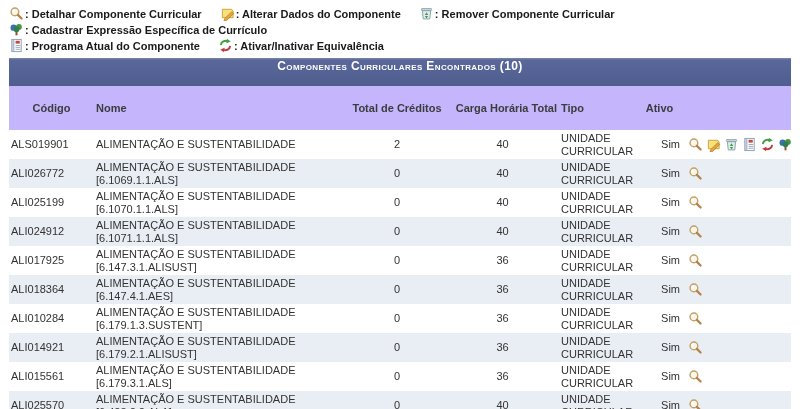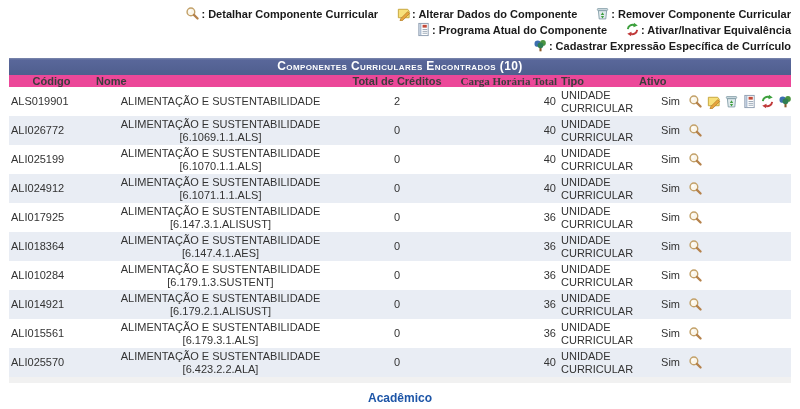--- a/index.html
+++ b/index.html
@@ -1,44 +1,44 @@
 <!DOCTYPE html>
 <html><head>
 <meta charset="utf-8">
 <style>
   * { margin:0; padding:0; box-sizing:border-box; }
   html,body { width:800px; height:409px; background:#ffffff; overflow:hidden;
     font-family:"Liberation Sans", sans-serif; font-size:11px; color:#333; }
 
   
   .legend { padding-top:6px; }
-  .legend-line { text-align:right; line-height:16px; white-space:nowrap;padding-left:15px; }
+  .legend-line { text-align:left; line-height:16px; white-space:nowrap; }
   .legend-item { margin:0 9px; color:#1a1a1a; font-weight:bold; }
   .legend-item .icon { margin-right:1px; }
   .icon { display:inline-block; width:15px; height:15px; vertical-align:-3px; }
   .icon svg { width:15px; height:15px; display:block; }
 
   
   .table-wrap { width:782px; margin:4px auto 0 auto; }
   table { width:782px; border-collapse:collapse; table-layout:fixed; }
   caption { background:linear-gradient(#7e89ad 0, #59679a 2px, #4f5e8e 100%);
     color:#fff; font-weight:bold; font-variant:small-caps; font-size:12px;
-    letter-spacing:.4px; height:17px; line-height:17px; text-align:center; }
-  thead th { background:#ec4899; color:#3c3c3c; font-weight:bold; text-align:left;
-    padding:0 2px; font-size:11px; }
+    letter-spacing:.4px; height:28px; line-height:17px; text-align:center; }
+  thead th { background:#c4b5fd; color:#3c3c3c; font-weight:bold; text-align:left;
+    padding:16px 2px; font-size:11px; }
   th.c-cod { text-align:center; }
   th.c-cred { text-align:center;margin-top:48px; }
-  th.c-carga { text-align:right;font-family:Liberation Serif, serif; }
-  th.c-ativo { }
+  th.c-carga { text-align:right; }
+  th.c-ativo { text-align:center; }
   tbody td { padding:2px 2px; line-height:12.5px; vertical-align:middle; }
   tbody tr:nth-child(even) { background:#e9edf4; }
   td.c-cod { text-align:left; }
-  td.c-nome { text-align:center; }
+  td.c-nome { text-align:left; }
   td.c-cred { text-align:center; }
-  td.c-carga { text-align:right; padding-right:3px;margin-top:8px; }
+  td.c-carga { text-align:center; padding-right:3px;margin-top:8px; }
   td.c-ativo { text-align:right; }
   td.c-act { padding-left:6px; white-space:nowrap; }
   td.c-act a { display:inline-block; margin-right:3px; cursor:pointer; }
   .table-foot { height:6px; background:#f1f1f1; }
 
   
   .footer-link-row { text-align:center; margin-top:8px; }
   .footer-link { color:#1d55a7; font-weight:bold; font-size:12px; text-decoration:none; cursor:pointer; }
 </style>
 </head>
@@ -51,38 +51,38 @@
             <line x1="9.5" y1="9.5" x2="13.4" y2="13.4" stroke="#b5824b" stroke-width="2.4" stroke-linecap="round"></line>
           </svg></span><b>: Detalhar Componente Curricular</b></span><span class="legend-item"><span class="icon"><svg viewBox="0 0 16 16">
             <path d="M2.5 3.5 h10 l1.5 2 v7 h-11.5 z" fill="#f8e07a" stroke="#c4a43c" stroke-width="1"></path>
             <path d="M5 13.5 L12.5 6 l2 2 L7 15.5 l-2.8 .8 z" fill="#e8a43d" stroke="#a8751f" stroke-width=".7"></path>
           </svg></span><b>: Alterar Dados do Componente</b></span><span class="legend-item"><span class="icon"><svg viewBox="0 0 16 16">
             <rect x="2.5" y="2.7" width="11" height="2" rx=".7" fill="#cfdde2" stroke="#7d98a3" stroke-width=".8"></rect>
             <path d="M3.6 5 h8.8 l-.9 8.8 h-7 z" fill="#e1ebee" stroke="#7d98a3" stroke-width=".9"></path>
             <path d="M8 6.6 l1.8 3 h-3.6 z M6.3 10.6 h3.4 l-1.7 2.6 z" fill="#3f9e3f"></path>
           </svg></span><b>: Remover Componente Curricular</b></span></div>
     <div class="legend-line"><span class="legend-item"><span class="icon"><svg viewBox="0 0 16 16">
+            <rect x="6.9" y="8.5" width="2.2" height="5.7" fill="#8a5a2b"></rect>
+            <circle cx="5" cy="6" r="3.4" fill="#3d6fb0"></circle>
+            <circle cx="10.6" cy="5.2" r="3.1" fill="#4a9440"></circle>
+            <circle cx="8" cy="7.8" r="3.1" fill="#2f7f52"></circle>
+          </svg></span><b>: Cadastrar Expressão Específica de Currículo</b></span></div>
+    <div class="legend-line"><span class="legend-item"><span class="icon"><svg viewBox="0 0 16 16">
             <rect x="3" y="1.5" width="10" height="13" fill="#ffffff" stroke="#8d9db0" stroke-width="1"></rect>
             <rect x="3.6" y="2.2" width="2.2" height="11.6" fill="#aebed2"></rect>
             <rect x="7" y="3" width="4.5" height="3" fill="#c24a3a"></rect>
             <line x1="7" y1="8" x2="12" y2="8" stroke="#9aa7b5"></line>
             <line x1="7" y1="10" x2="12" y2="10" stroke="#9aa7b5"></line>
             <line x1="7" y1="12" x2="12" y2="12" stroke="#9aa7b5"></line>
           </svg></span><b>: Programa Atual do Componente</b></span><span class="legend-item"><span class="icon"><svg viewBox="0 0 16 16">
             <path d="M3 7.5 a5 5 0 0 1 7.5-3.8" fill="none" stroke="#3da03d" stroke-width="2"></path>
             <polygon points="9.5,0.8 13.6,3.6 9,5.6" fill="#3da03d"></polygon>
             <path d="M13 8.5 a5 5 0 0 1 -7.5 3.8" fill="none" stroke="#c03a3a" stroke-width="2"></path>
             <polygon points="6.5,15.2 2.4,12.4 7,10.4" fill="#c03a3a"></polygon>
           </svg></span><b>: Ativar/Inativar Equivalência</b></span></div>
-    <div class="legend-line"><span class="legend-item"><span class="icon"><svg viewBox="0 0 16 16">
-            <rect x="6.9" y="8.5" width="2.2" height="5.7" fill="#8a5a2b"></rect>
-            <circle cx="5" cy="6" r="3.4" fill="#3d6fb0"></circle>
-            <circle cx="10.6" cy="5.2" r="3.1" fill="#4a9440"></circle>
-            <circle cx="8" cy="7.8" r="3.1" fill="#2f7f52"></circle>
-          </svg></span><b>: Cadastrar Expressão Específica de Currículo</b></span></div>
   </div>
 
 <div class="table-wrap">
   <table>
     <caption>Componentes Curriculares Encontrados (10)</caption>
     <colgroup>
       <col style="width:85px">
         <col style="width:253px">
         <col style="width:100px">
       <col style="width:112px">

